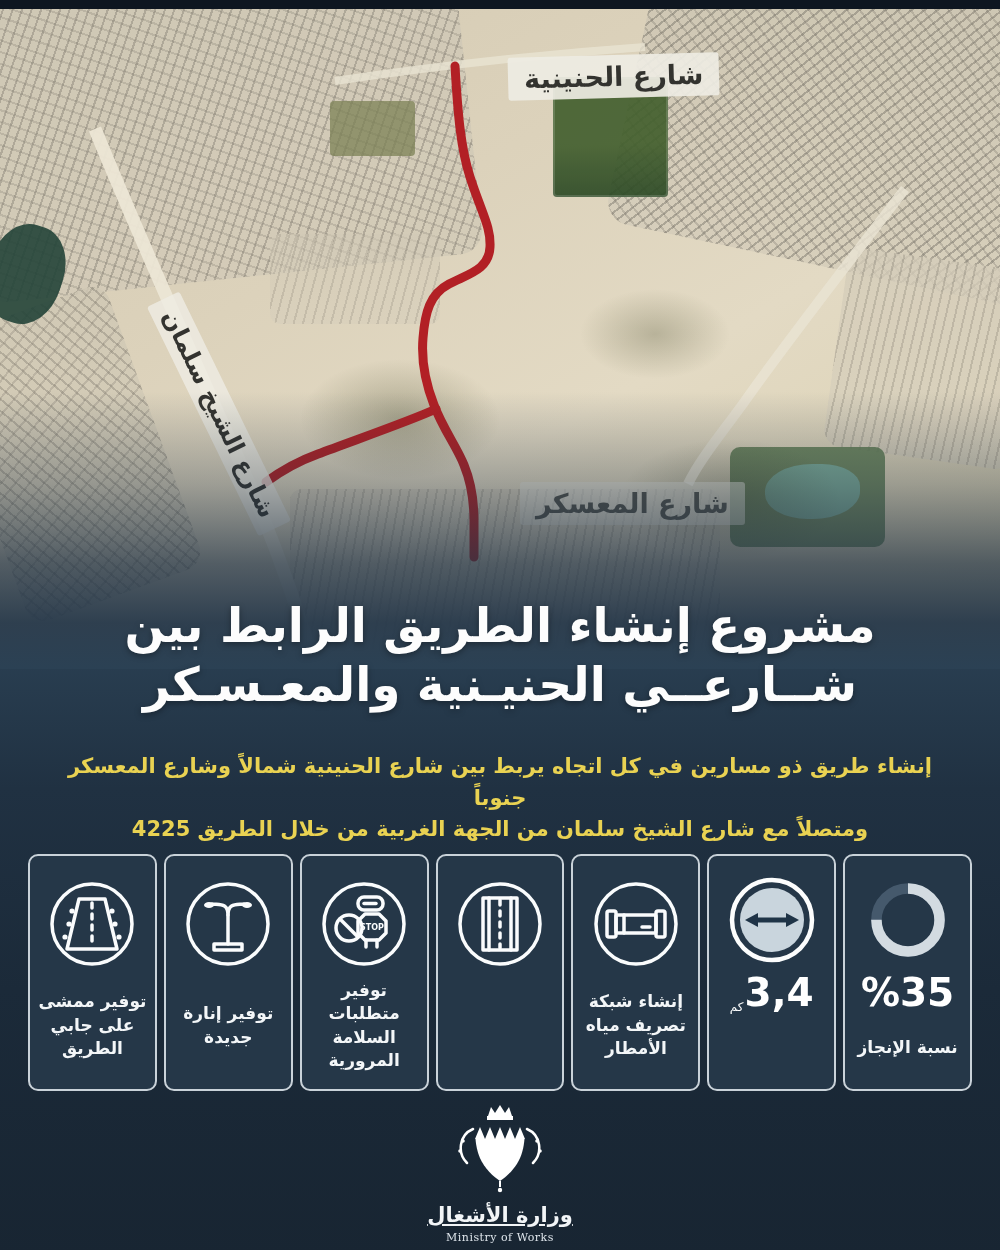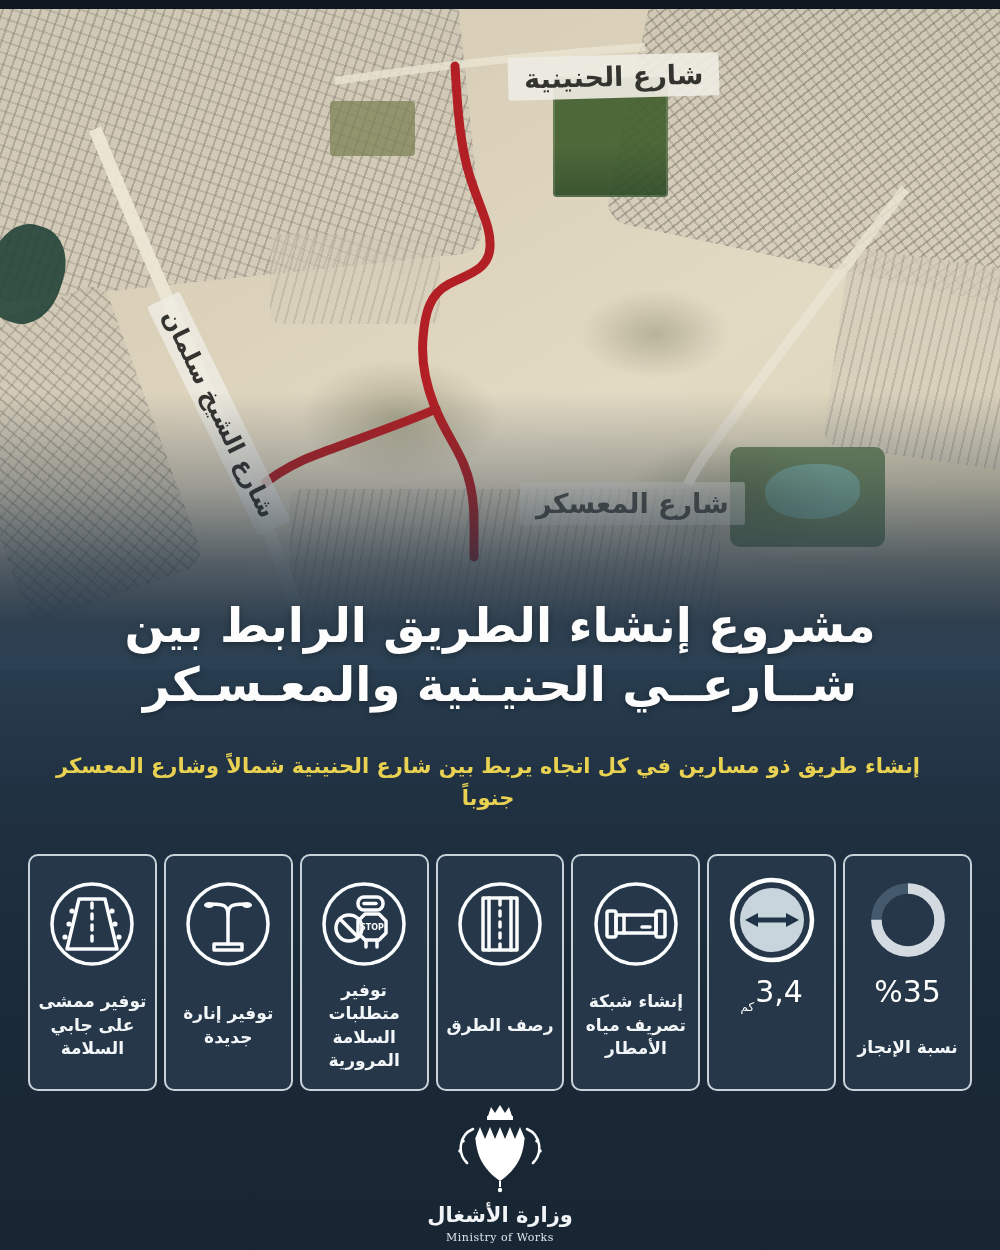--- a/index.html
+++ b/index.html
@@ -53,39 +53,39 @@
     background:rgba(238,235,227,.82); transform:translate(-50%,-50%) rotate(64deg); }
   .label-muaskar { left:520px; top:473px; font-size:27px; background:rgba(232,229,220,.55); color:#50504a; }
 
   .map-fade { position:absolute; inset:0;
     background:linear-gradient(180deg,rgba(34,51,68,0) 0%,rgba(34,51,68,0) 58%,rgba(34,51,68,.35) 72%,rgba(35,52,69,.75) 84%,rgba(37,55,73,.95) 93%,#2b4154 100%); }
 
   
   .title-block { position:absolute; top:588px; left:0; width:1000px; text-align:center; z-index:5;
     color:#fdfdfd; font-weight:bold; font-size:47px; line-height:1.25; direction:rtl;
     text-shadow:0 2px 6px rgba(0,0,0,.35); }
-  .subtitle-block { position:absolute; top:742px; left:28px; width:920px; text-align:center; z-index:5;
+  .subtitle-block { position:absolute; top:742px; left:40px; width:920px; text-align:center; z-index:5;
     color:#e9d252; font-weight:bold; font-size:21px; line-height:1.5; direction:rtl; }
 
   
   .cards { position:absolute; top:845px; left:28px; right:28px; height:237px;
     display:flex; gap:7px; direction:rtl; z-index:5; }
   .card { flex:1; background:#253748; border:2px solid #c9d2d9; border-radius:10px;
     display:flex; flex-direction:column; align-items:center; padding:18px 5px 12px; }
   .card-icon { height:100px; display:flex; align-items:center; justify-content:center; flex:none; }
   .card.stat .card-icon { height:92px; }
   .card-label { flex:1; display:flex; align-items:center; justify-content:center; text-align:center;
     color:#f3f6f8; font-weight:bold; font-size:17px; line-height:1.38; direction:rtl; padding:0 2px; }
   .big-value-row { height:52px; display:flex; align-items:center; justify-content:center; direction:rtl; color:#fff; }
-  .big-value { font-size:30px; font-weight:normal; line-height:1; direction:ltr; unicode-bidi:bidi-override; }
+  .big-value { font-size:39px; font-weight:bold; line-height:1; direction:ltr; unicode-bidi:bidi-override; }
   .unit { font-size:12px; font-weight:normal; margin-right:1px; align-self:flex-end; padding-bottom:4px; }
 
   
   .footer { position:absolute; top:1092px; left:0; width:1000px; text-align:center; z-index:5; }
-  .ministry-ar { color:#f2f5f7; font-size:21px; font-weight:bold; margin-top:2px; direction:rtl; }
+  .ministry-ar { color:#f2f5f7; font-size:21px; font-weight:bold; margin-top:2px; direction:rtl;text-decoration:underline; }
   .ministry-en { color:#dfe6ec; font-family:"DejaVu Serif", serif; font-size:11px; letter-spacing:.5px; margin-top:4px; }
 
   .ic { stroke:#fafcfd; fill:none; stroke-width:3.5; stroke-linecap:round; stroke-linejoin:round; }
 </style>
 </head>
 <body>
 
 <div class="frame">
 
   <div class="map">
@@ -119,20 +119,21 @@
     <div class="map-fade"></div>
   </div>
 
   <div class="title-block">
     <div>مشروع إنشاء الطريق الرابط بين</div>
     <div>شــارعــي الحنيـنية والمعـسـكر</div>
   </div>
 
   <div class="subtitle-block">
     <div>إنشاء طريق ذو مسارين في كل اتجاه يربط بين شارع الحنينية شمالاً وشارع المعسكر جنوباً</div>
+    <div>ومتصلاً مع شارع الشيخ سلمان من الجهة الغربية من خلال الطريق 4225</div>
   </div>
 
   <div class="cards">
 
     <div class="card stat">
       <div class="card-icon">
         <svg width="88" height="88" viewBox="-46 -46 92 92">
           <circle r="33" stroke="#45596c" stroke-width="11" fill="none"></circle>
           <circle r="33" stroke="#d3dbe1" stroke-width="11" fill="none" transform="rotate(-90)" stroke-dasharray="155.50883635269477 51.83627878423159"></circle>
         </svg>
@@ -176,21 +177,20 @@
     <div class="card">
       <div class="card-icon">
         <svg width="92" height="92" viewBox="-46 -46 92 92">
           <circle class="ic" r="40"></circle>
           <rect class="ic" x="-17" y="-26" width="34" height="52" stroke-width="2.5"></rect>
           <line class="ic" x1="-11" y1="-26" x2="-11" y2="26" stroke-width="2"></line>
           <line class="ic" x1="11" y1="-26" x2="11" y2="26" stroke-width="2"></line>
           <line class="ic" x1="0" y1="-24" x2="0" y2="24" stroke-width="2" stroke-dasharray="5 6"></line>
         </svg>
       </div>
-      <div class="card-label">رصف الطرق</div>
     </div>
 
     <div class="card">
       <div class="card-icon">
         <svg width="92" height="92" viewBox="-46 -46 92 92">
           <circle class="ic" r="40"></circle>
           <rect class="ic" x="-6" y="-27" width="25" height="13" rx="6" stroke-width="2.5"></rect>
           <line class="ic" x1="0" y1="-20.5" x2="12" y2="-20.5" stroke-width="2.5"></line>
           <path class="ic" d="M1,-10 L15,-10 L22,-3 L22,9 L15,16 L1,16 L-6,9 L-6,-3 Z" stroke-width="3"></path>
           <line class="ic" x1="2" y1="16" x2="2" y2="23" stroke-width="2.5"></line>
@@ -224,21 +224,21 @@
           <path class="ic" d="M-13,-25 L13,-25 L25,25 L-25,25 Z" stroke-width="3"></path>
           <line class="ic" x1="0" y1="-21" x2="0" y2="21" stroke-width="2.2" stroke-dasharray="5 6"></line>
           <circle cx="-20" cy="-13" r="2.6" fill="#fafcfd"></circle>
           <circle cx="-23" cy="0" r="2.6" fill="#fafcfd"></circle>
           <circle cx="-27" cy="13" r="2.6" fill="#fafcfd"></circle>
           <circle cx="20" cy="-13" r="2.6" fill="#fafcfd"></circle>
           <circle cx="23" cy="0" r="2.6" fill="#fafcfd"></circle>
           <circle cx="27" cy="13" r="2.6" fill="#fafcfd"></circle>
         </svg>
       </div>
-      <div class="card-label">توفير ممشى على جابي السلامة</div>
+      <div class="card-label">توفير ممشى على جابي الطريق</div>
     </div>
   </div>
 
   <div class="footer">
     <svg width="130" height="96" viewBox="0 0 130 96">
       <path d="M53,15 L56,6 L60,12 L65,4 L70,12 L74,6 L77,15 Z" fill="#fff"></path>
       <rect x="52" y="15" width="26" height="4" fill="#fff"></rect>
       <path d="M40,24 L90,24 C90,46 88,64 65,80 C42,64 40,46 40,24 Z" fill="#fff"></path>
       <rect x="40" y="24" width="50" height="14" fill="#1b2937"></rect>
       <path d="M40,38 L45,26 L50,38 L55,26 L60,38 L65,26 L70,38 L75,26 L80,38 L85,26 L90,38 Z" fill="#fff"></path>

